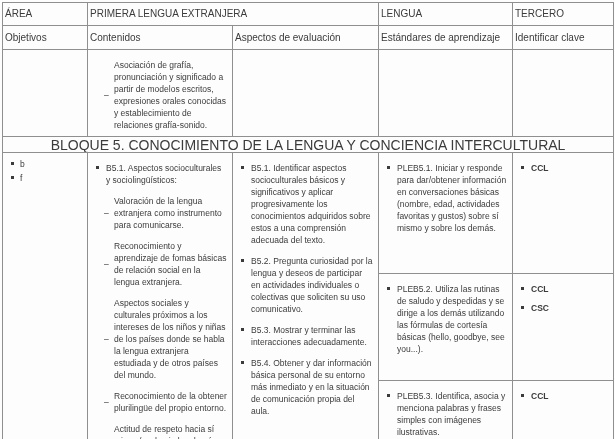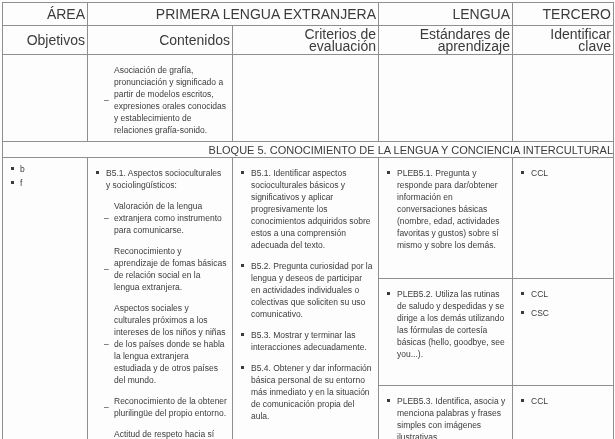--- a/index.html
+++ b/index.html
@@ -11,26 +11,26 @@
   .page { position:relative; width:615px; height:439px; }
   table.grid {
     border-collapse:collapse; table-layout:fixed;
     width:611px; margin:2px 0 0 2px;
   }
   td {
     border:1px solid #8f8f8f; vertical-align:top; padding:0; overflow:hidden;
     font-size:8.5px; line-height:12px;
   }
   tr.h1 td, tr.h2 td {
-    text-align:right; vertical-align:middle; font-size:14px; padding:2px 2px;
+    text-align:left; vertical-align:middle; font-size:10px; padding:2px 2px;
   }
   tr.h1 td { height:18px; }
   tr.h2 td { height:19px; }
   tr.rowC td { height:86px; }
-  tr.banner td { height:15px; text-align:right; vertical-align:middle; font-size:11px;margin-left:16px; }
+  tr.banner td { height:15px; text-align:center; vertical-align:middle; font-size:14px;margin-left:16px; }
   tr.e1 td { height:106px; }
   tr.e2 td { height:94px; }
   tr.e3 td { height:69px; }
 
   .cell { padding:9px 5px 0 8px; }
   .cell-obj { padding:5px 3px 0 6px; }
   .cell-intro { padding:9px 5px 0 8px; }
 
   .it { display:flex; align-items:flex-start; margin:0 0 9px 0; }
   .it:last-child { margin-bottom:0; }
@@ -39,21 +39,21 @@
   .mk { flex:0 0 auto; }
   .sq { width:3px; height:3px; background:#3b3b3b; margin:4px 7px 0 0; }
   .dh { width:10px; }
   .dh::before { content:"\2013"; }
 
   .indent { margin-left:8px;align-items:center; }
 
   .obj-it { display:flex; margin:0 0 2px 0; }
   .obj-it .sq { margin:4px 6px 0 2px; }
 
-  .comp-it { margin-bottom:7px; }
+  .comp-it { margin-bottom:7px;font-weight:bold; }
 </style>
 </head>
 <body>
 
 <div class="page">
   <table class="grid">
     <colgroup>
       <col style="width:85px">
       <col style="width:145px">
       <col style="width:146px">
@@ -65,21 +65,21 @@
         <tr class="h1">
       <td>ÁREA</td>
       <td colspan="2">PRIMERA LENGUA EXTRANJERA</td>
       <td>LENGUA</td>
       <td>TERCERO</td>
     </tr>
 
     <tr class="h2">
       <td>Objetivos</td>
       <td>Contenidos</td>
-      <td>Criterios de evaluación</td>
+      <td>Aspectos de evaluación</td>
       <td>Estándares de aprendizaje</td>
       <td>Identificar clave</td>
     </tr>
 
     <tr class="rowC">
       <td></td>
       <td>
         <div class="cell-intro">
           <div class="it indent">
             <span class="mk dh"></span>
@@ -157,21 +157,21 @@
             <span class="mk sq"></span>
             <span class="tx">B5.4. Obtener y dar información básica personal de su entorno más inmediato y en la situación de comunicación propia del aula.</span>
           </div>
         </div>
       </td>
 
       <td>
         <div class="cell">
           <div class="it">
             <span class="mk sq"></span>
-            <span class="tx">PLEB5.1. Pregunta y responde para dar/obtener información en conversaciones básicas (nombre, edad, actividades favoritas y gustos) sobre sí mismo y sobre los demás.</span>
+            <span class="tx">PLEB5.1. Iniciar y responde para dar/obtener información en conversaciones básicas (nombre, edad, actividades favoritas y gustos) sobre sí mismo y sobre los demás.</span>
           </div>
         </div>
       </td>
 
       <td>
         <div class="cell">
           <div class="it comp-it">
             <span class="mk sq"></span>
             <span class="tx">CCL</span>
           </div>

